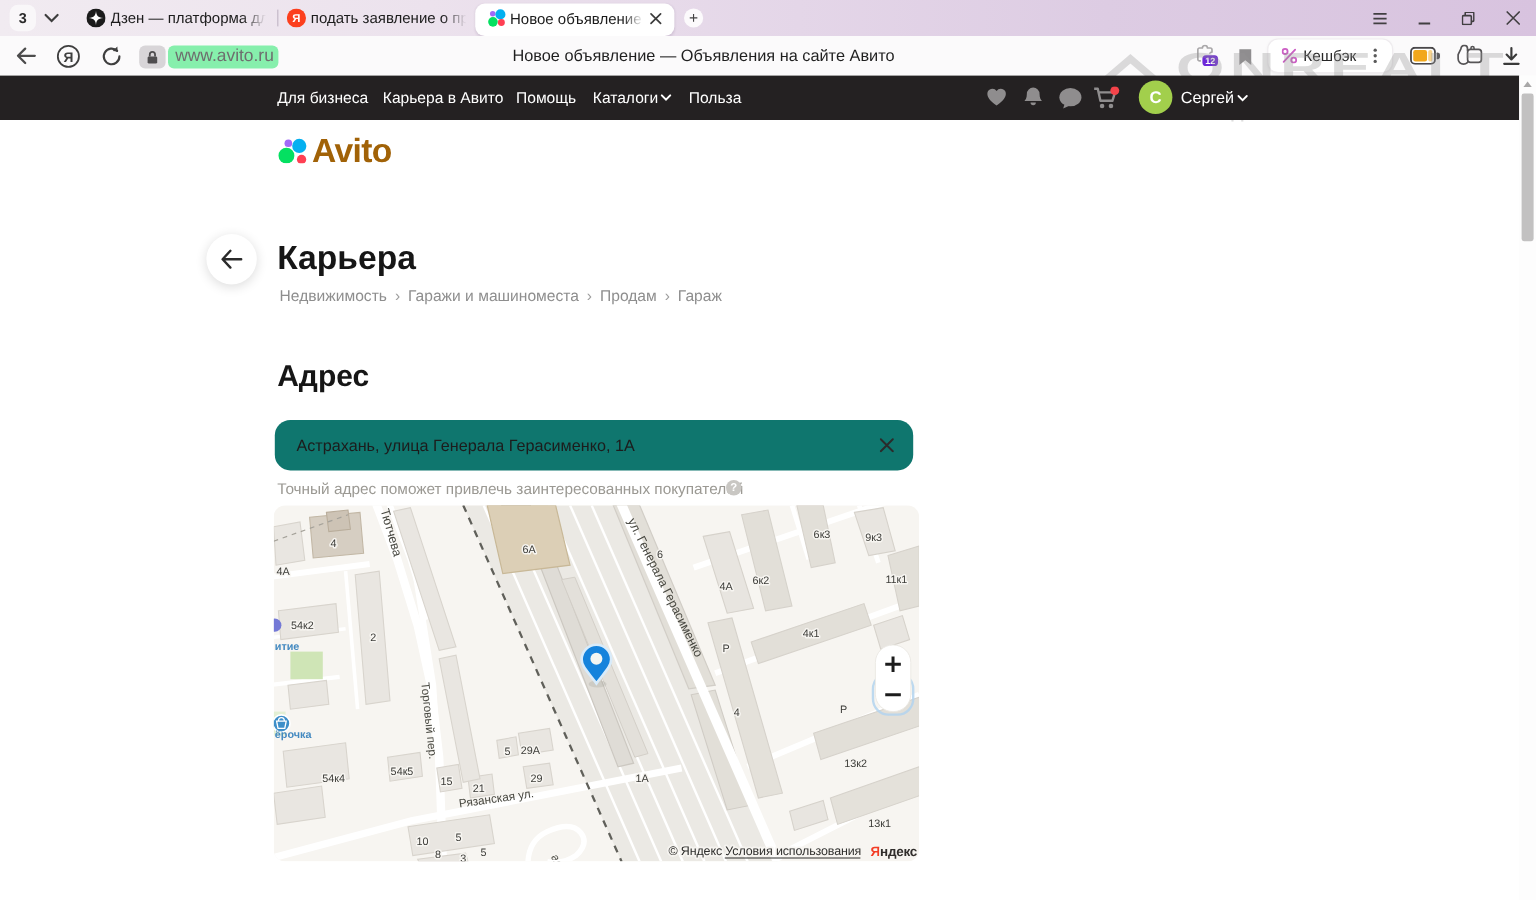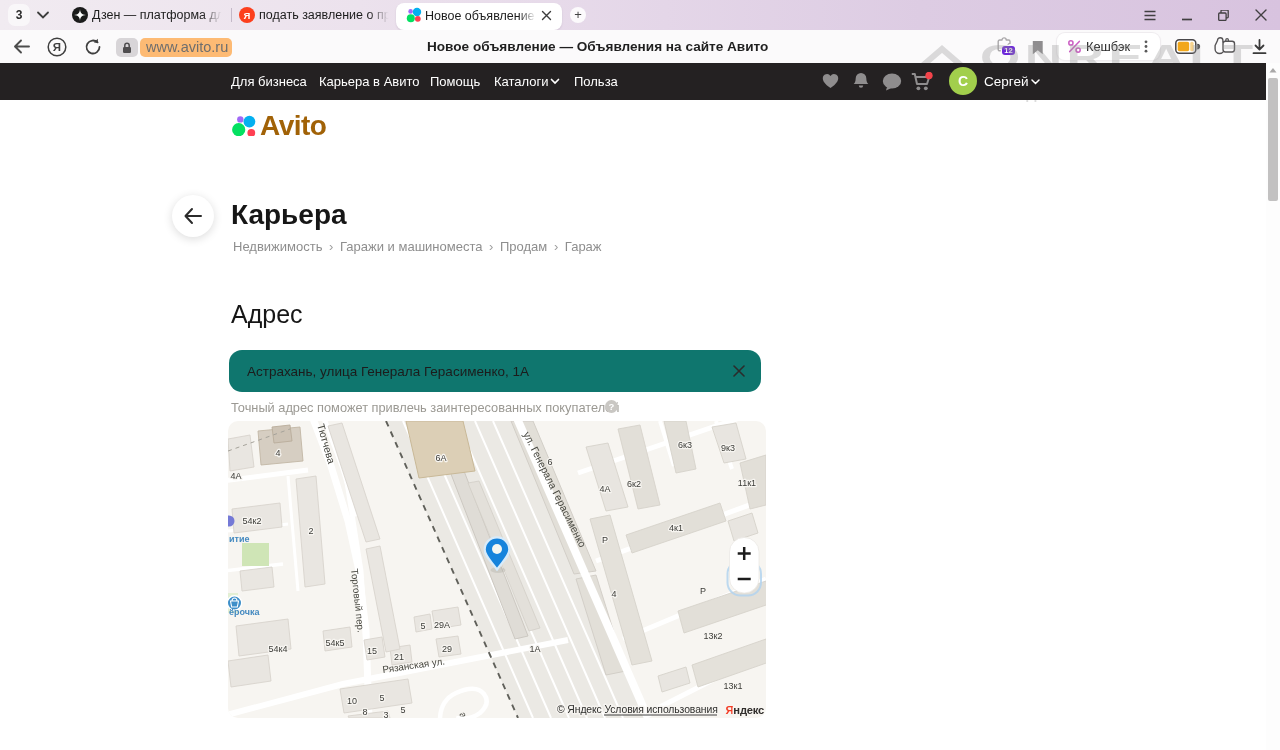--- a/index.html
+++ b/index.html
@@ -17,43 +17,43 @@
 .tabtext { position:absolute; top:0; height:30px; line-height:30px; font-size:12.5px; color:#1c1c1c; white-space:nowrap; overflow:hidden; }
 .fade { -webkit-mask-image:linear-gradient(90deg,#000 84%,transparent 99%); mask-image:linear-gradient(90deg,#000 84%,transparent 99%); }
 #activetab { position:absolute; left:396px; top:3px; width:166px; height:27px; background:#fff;
   border-radius:8px; box-shadow:0 1px 2px rgba(60,30,70,0.12); }
 #plusbtn { position:absolute; left:570px; top:7px; width:16px; height:16px; border-radius:50%;
   background:rgba(255,255,255,0.85); color:#444; font-size:13px; line-height:15px; text-align:center; }
 
 
 #addrbar { position:absolute; left:0; top:30px; width:1280px; height:33px; background:#fbfafb; }
 #lockchip { position:absolute; left:116px; top:8px; width:22px; height:19px; border-radius:5px; background:#d8d5d8; }
-#urlpill { position:absolute; left:140px; top:8px; width:92px; height:19px; border-radius:5px; background:#fdba74;
+#urlpill { position:absolute; left:140px; top:8px; width:92px; height:19px; border-radius:5px; background:#86efac;
   color:#6e6e6e; font-size:14.5px; line-height:19px; padding-left:6px; }
-#pagetitle { position:absolute; left:427px; top:0; height:33px; line-height:34px; font-size:13.6px; font-weight:700; color:#1f1f1f; }
+#pagetitle { position:absolute; left:427px; top:0; height:33px; line-height:34px; font-size:13.6px; font-weight:400; color:#1f1f1f; }
 #cashback { position:absolute; left:1057px; top:3px; width:103px; height:27px; background:#fff; border-radius:8px;
   box-shadow:0 0 0 1px #efecef, 0 1px 3px rgba(0,0,0,0.08); }
 
 
 #avheader { position:absolute; left:0; top:63px; width:1266px; height:37px; background:#242122; }
 .nav { position:absolute; top:0; height:37px; line-height:37px; color:#fff; font-size:13px; font-weight:500; white-space:nowrap; }
 
 
 #wm { position:absolute; left:896px; top:38px; width:370px; height:70px; color:rgba(150,150,150,0.33); pointer-events:none; }
 #wmtext { position:absolute; left:84px; top:-1px; font-size:35px; font-weight:800; letter-spacing:3px; transform:scaleX(1.48); transform-origin:left top; }
 #wmtext2 { position:absolute; left:85px; top:48px; font-size:14.5px; font-weight:700; letter-spacing:12.5px; }
 
 
 #logoAvito { position:absolute; left:260px; top:110px; font-size:28px; font-weight:800; color:#a16207; letter-spacing:-0.5px; }
 #backbtn { position:absolute; left:172px; top:195px; width:42px; height:42px; border-radius:50%; background:#fff;
   box-shadow:0 2px 10px rgba(0,0,0,0.14); }
 #h1 { position:absolute; left:231px; top:199px; font-size:28px; font-weight:800; color:#161616; }
 #crumbs { position:absolute; left:233px; top:239px; font-size:13px; color:#8e8e8e; }
 #crumbs span.sep { color:#9e9e9e; padding:0 3px; }
-#h2 { position:absolute; left:231px; top:300px; font-size:25px; font-weight:400; color:#161616; }
+#h2 { position:absolute; left:231px; top:300px; font-size:25px; font-weight:700; color:#161616; }
 #addrinput { position:absolute; left:229px; top:350px; width:532px; height:42px; background:#0f766e; border-radius:13px; }
 #addrinput .txt { position:absolute; left:18px; top:0; height:42px; line-height:43px; font-size:13.5px; color:#1c1c1c; }
 #helper { position:absolute; left:231px; top:400px; font-size:12.8px; color:#9b9993; }
 #mapwrap { position:absolute; left:228px; top:421px; width:538px; height:297px; border-radius:10px; overflow:hidden; }
 
 
 #sbar { position:absolute; left:1266px; top:63px; width:14px; height:687px; background:#fdfdfd; }
 #sthumb { position:absolute; left:2px; top:15px; width:10px; height:123px; background:#c2c1c1; border-radius:2px; }
 </style>
 </head>

